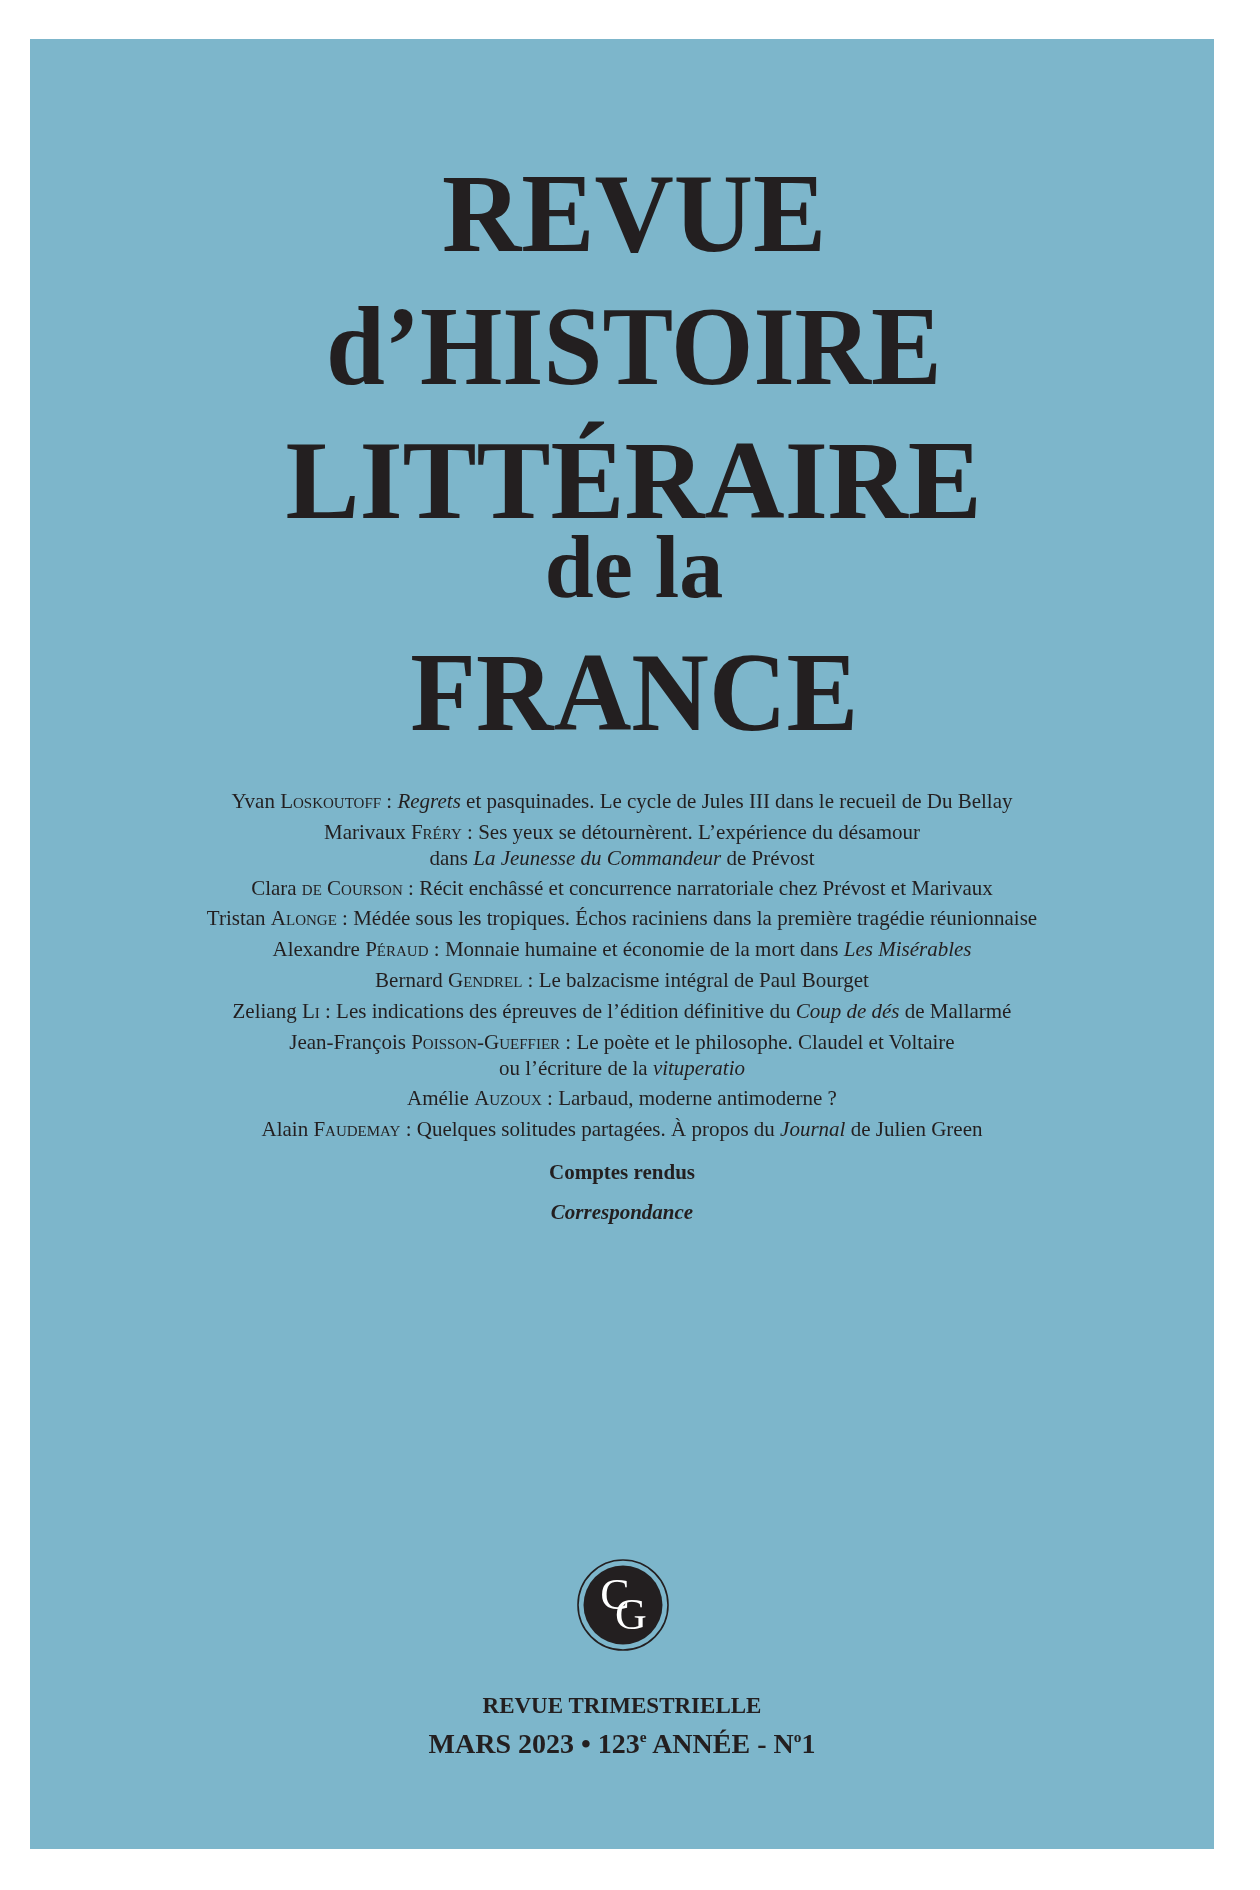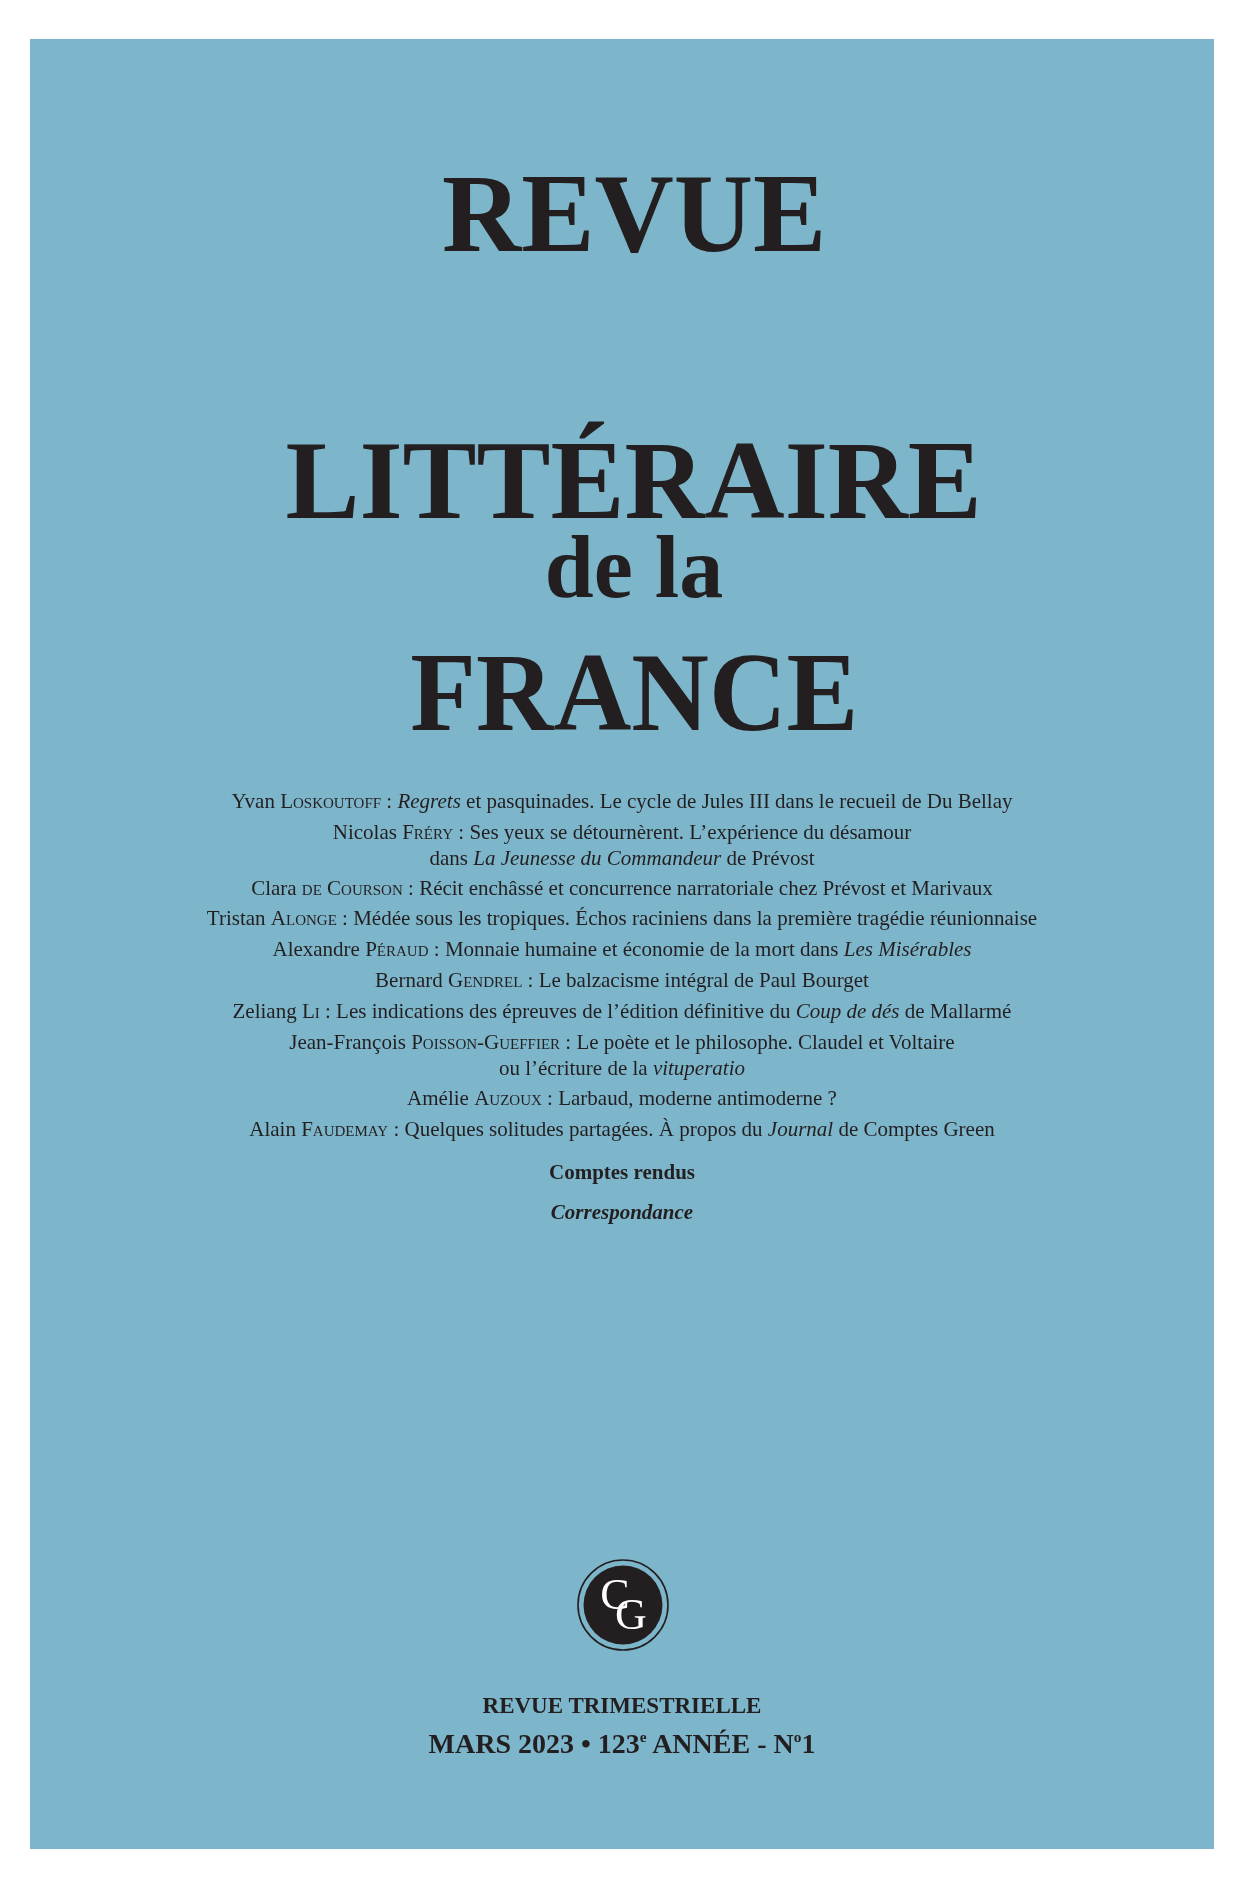--- a/index.html
+++ b/index.html
@@ -43,43 +43,46 @@
   sup.ord { font-size: 0.55em; vertical-align: 0.7em; font-weight: bold; }
 </style>
 </head>
 <body>
 
 <div class="cover">
 
   <div class="title-line t-big" style="top:118px;">
     <span class="t-inner" style="transform:scaleX(0.98);">REVUE</span>
   </div>
+  <div class="title-line t-big" style="top:251px;">
+    <span class="t-inner" style="transform:scaleX(0.945);">d’HISTOIRE</span>
+  </div>
   <div class="title-line t-big" style="top:385px;">
     <span class="t-inner" style="transform:scaleX(0.99);">LITTÉRAIRE</span>
   </div>
   <div class="title-line t-small" style="top:485px;">
     <span class="t-inner">de la</span>
   </div>
   <div class="title-line t-big" style="top:597px;">
     <span class="t-inner" style="transform:scaleX(0.96);">FRANCE</span>
   </div>
 
   <div class="contents" id="toc">
       <div class="entry-line" style="top: 752px;"><span>Yvan</span> <span class="sc">Loskoutoff</span><span style="white-space: pre;"> : </span><span class="it" style="white-space: pre;">Regrets</span><span style="white-space: pre;"> et pasquinades. Le cycle de Jules III dans le recueil de Du Bellay</span></div>
-      <div class="entry-line" style="top: 783px;"><span>Nicolas</span> <span class="sc">Fréry</span><span style="white-space: pre;"> : </span><span style="white-space: pre;">Ses yeux se détournèrent. L’expérience du désamour</span></div>
+      <div class="entry-line" style="top: 783px;"><span>Marivaux</span> <span class="sc">Fréry</span><span style="white-space: pre;"> : </span><span style="white-space: pre;">Ses yeux se détournèrent. L’expérience du désamour</span></div>
       <div class="entry-line" style="top: 809px;"><span style="white-space: pre;">dans </span><span class="it" style="white-space: pre;">La Jeunesse du Commandeur</span><span style="white-space: pre;"> de Prévost</span></div>
       <div class="entry-line" style="top: 839px;"><span>Clara</span> <span class="sc">de Courson</span><span style="white-space: pre;"> : </span><span style="white-space: pre;">Récit enchâssé et concurrence narratoriale chez Prévost et Marivaux</span></div>
       <div class="entry-line" style="top: 869px;"><span>Tristan</span> <span class="sc">Alonge</span><span style="white-space: pre;"> : </span><span style="white-space: pre;">Médée sous les tropiques. Échos raciniens dans la première tragédie réunionnaise</span></div>
       <div class="entry-line" style="top: 900px;"><span>Alexandre</span> <span class="sc">Péraud</span><span style="white-space: pre;"> : </span><span style="white-space: pre;">Monnaie humaine et économie de la mort dans </span><span class="it" style="white-space: pre;">Les Misérables</span></div>
       <div class="entry-line" style="top: 931px;"><span>Bernard</span> <span class="sc">Gendrel</span><span style="white-space: pre;"> : </span><span style="white-space: pre;">Le balzacisme intégral de Paul Bourget</span></div>
       <div class="entry-line" style="top: 962px;"><span>Zeliang</span> <span class="sc">Li</span><span style="white-space: pre;"> : </span><span style="white-space: pre; font-family: Liberation Serif, serif;">Les indications des épreuves de l’édition définitive du </span><span class="it" style="white-space: pre;">Coup de dés</span><span style="white-space: pre;"> de Mallarmé</span></div>
       <div class="entry-line" style="top: 993px;"><span>Jean-François</span> <span class="sc">Poisson-Gueffier</span><span style="white-space: pre;"> : </span><span style="white-space: pre; margin-top: 40px;">Le poète et le philosophe. Claudel et Voltaire</span></div>
       <div class="entry-line" style="top: 1019px;"><span style="white-space: pre;">ou l’écriture de la </span><span class="it" style="white-space: pre;">vituperatio</span></div>
       <div class="entry-line" style="top: 1049px;"><span>Amélie</span> <span class="sc">Auzoux</span><span style="white-space: pre;"> : </span><span style="white-space: pre;">Larbaud, moderne antimoderne ?</span></div>
-      <div class="entry-line" style="top: 1080px;"><span>Alain</span> <span class="sc">Faudemay</span><span style="white-space: pre;"> : </span><span style="white-space: pre;">Quelques solitudes partagées. À propos du </span><span class="it" style="white-space: pre;">Journal</span><span style="white-space: pre;"> de Comptes Green</span></div>
+      <div class="entry-line" style="top: 1080px;"><span>Alain</span> <span class="sc">Faudemay</span><span style="white-space: pre;"> : </span><span style="white-space: pre;">Quelques solitudes partagées. À propos du </span><span class="it" style="white-space: pre;">Journal</span><span style="white-space: pre;"> de Julien Green</span></div>
     </div>
 
   <div class="section-link" style="top:1123px;">Comptes rendus</div>
   <div class="section-link" style="top:1163px;font-style:italic;">Correspondance</div>
 
   <div class="logo">
     <svg width="92" height="92" viewBox="0 0 92 92">
       <circle cx="46" cy="46" r="45" fill="none" stroke="#231f20" stroke-width="1.6"></circle>
       <circle cx="46" cy="46" r="39.5" fill="#231f20"></circle>
       <text x="38" y="50" text-anchor="middle" font-family="Liberation Serif, serif" font-size="44" fill="#ffffff">C</text>

